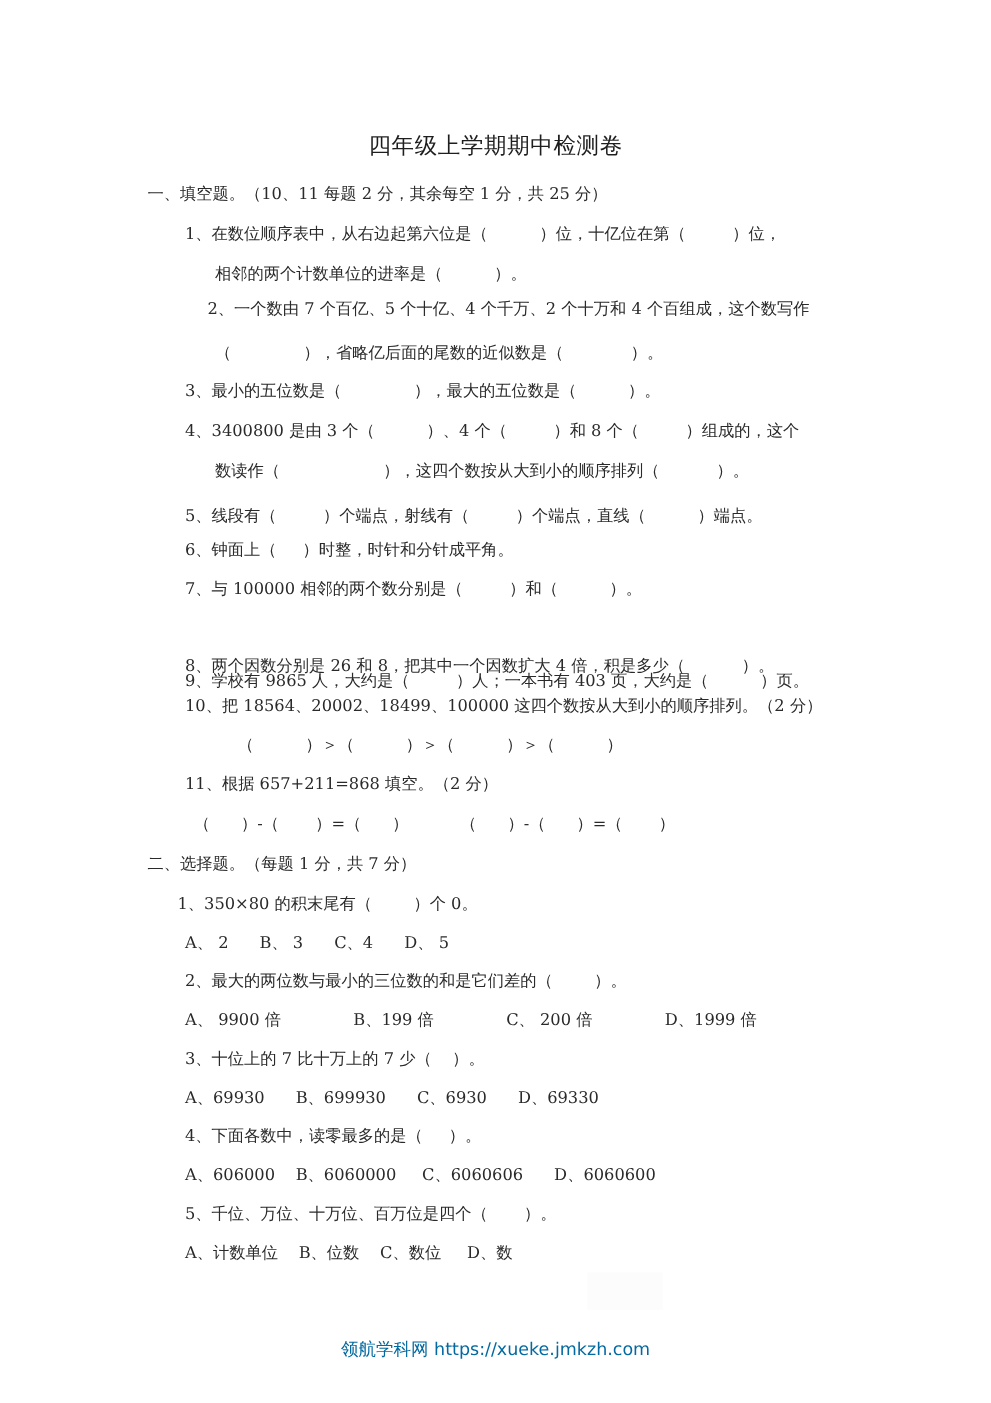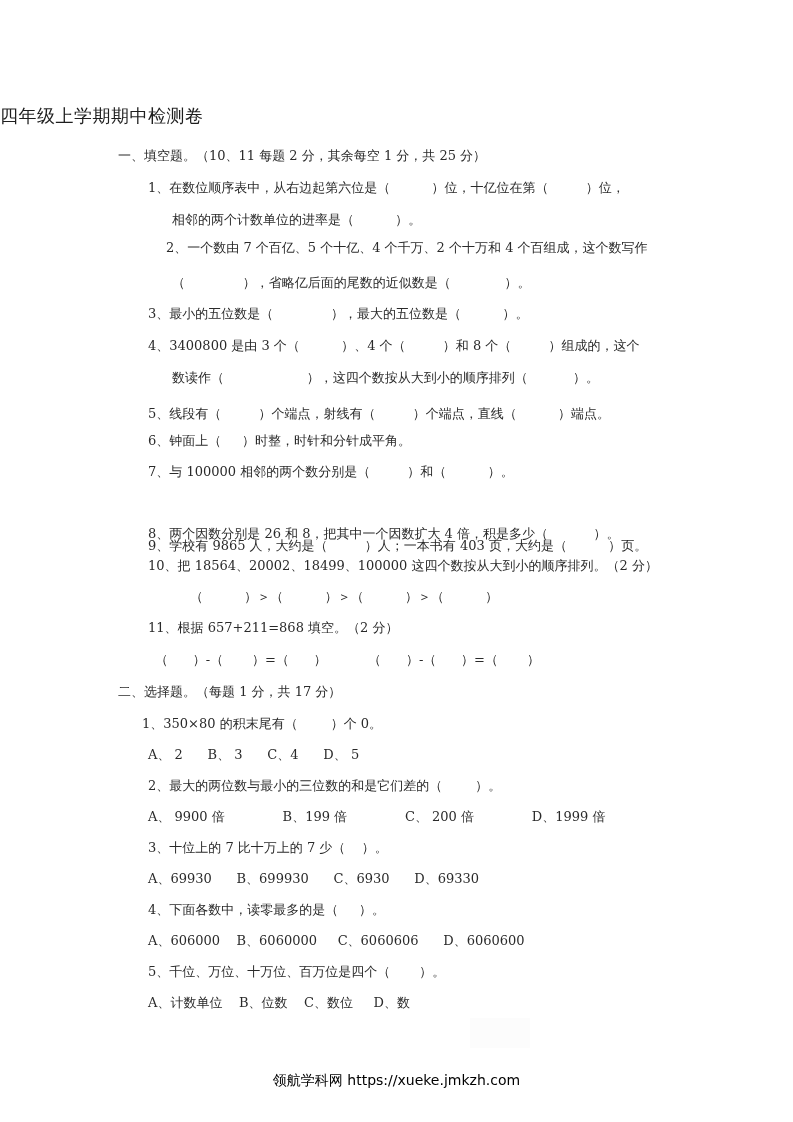--- a/index.html
+++ b/index.html
@@ -12,34 +12,34 @@
       position: absolute;
       white-space: pre;
       font-size: 13px;
       line-height: 16px;
       color: #2a2a2a;
       text-align: center;
     }
     .title {
       position: absolute;
       left: 0; width: 793px; top: 106px;
+      text-align: center;
       font-size: 18px;
       line-height: 22px;
       color: #1e1e1e;
       letter-spacing: 0.5px;
-      font-family: Liberation Mono, monospace;
     }
     .footer {
       position: absolute;
       left: 0; width: 793px; top: 1071px;
       text-align: center;
       font-family: "DejaVu Sans", "Liberation Sans", sans-serif;
       font-size: 14px;
       line-height: 18px;
-      color: #000000;
+      color: #0369a1;
     }
     .smudge {
       position: absolute; left: 470px; top: 1018px; width: 60px; height: 30px;
       background: #fcfcfc;
     }
   </style>
 </head>
 <body>
 
 <div>
@@ -56,21 +56,21 @@
   <div class="line" style="left:148px; top:406px;">5、线段有（         ）个端点，射线有（         ）个端点，直线（          ）端点。</div>
   <div class="line" style="left:148px; top:433px;">6、钟面上（     ）时整，时针和分针成平角。</div>
   <div class="line" style="left:148px; top:464px;">7、与 100000 相邻的两个数分别是（         ）和（          ）。</div>
   <div class="line" style="left:148px; top:496px;margin-top:30px;">8、两个因数分别是 26 和 8，把其中一个因数扩大 4 倍，积是多少（           ）。</div>
   <div class="line" style="left:148px; top:527px;margin-top:11px;">9、学校有 9865 人，大约是（         ）人；一本书有 403 页，大约是（          ）页。</div>
   <div class="line" style="left:148px; top:558px;">10、把 18564、20002、18499、100000 这四个数按从大到小的顺序排列。（2 分）</div>
   <div class="line" style="left:190px; top:589px;">（          ）＞（          ）＞（          ）＞（          ）</div>
   <div class="line" style="left:148px; top:620px;">11、根据 657+211=868 填空。（2 分）</div>
   <div class="line" style="left:155px; top:652px;">（      ）-（       ）=（      ）          （      ）-（      ）=（       ）</div>
 
-  <div class="line" style="left:118px; top:684px;">二、选择题。（每题 1 分，共 17 分）</div>
+  <div class="line" style="left:118px; top:684px;">二、选择题。（每题 1 分，共 7 分）</div>
   <div class="line" style="left:142px; top:716px;">1、350×80 的积末尾有（        ）个 0。</div>
   <div class="line" style="left:148px; top:747px;">A、 2      B、 3      C、4      D、 5</div>
   <div class="line" style="left:148px; top:778px;">2、最大的两位数与最小的三位数的和是它们差的（        ）。</div>
   <div class="line" style="left:148px; top:809px;">A、 9900 倍              B、199 倍              C、 200 倍              D、1999 倍</div>
   <div class="line" style="left:148px; top:840px;">3、十位上的 7 比十万上的 7 少（    ）。</div>
   <div class="line" style="left:148px; top:871px;">A、69930      B、699930      C、6930      D、69330</div>
   <div class="line" style="left:148px; top:902px;">4、下面各数中，读零最多的是（     ）。</div>
   <div class="line" style="left:148px; top:933px;">A、606000    B、6060000     C、6060606      D、6060600</div>
   <div class="line" style="left:148px; top:964px;">5、千位、万位、十万位、百万位是四个（       ）。</div>
   <div class="line" style="left:148px; top:995px;">A、计数单位    B、位数    C、数位     D、数</div>

